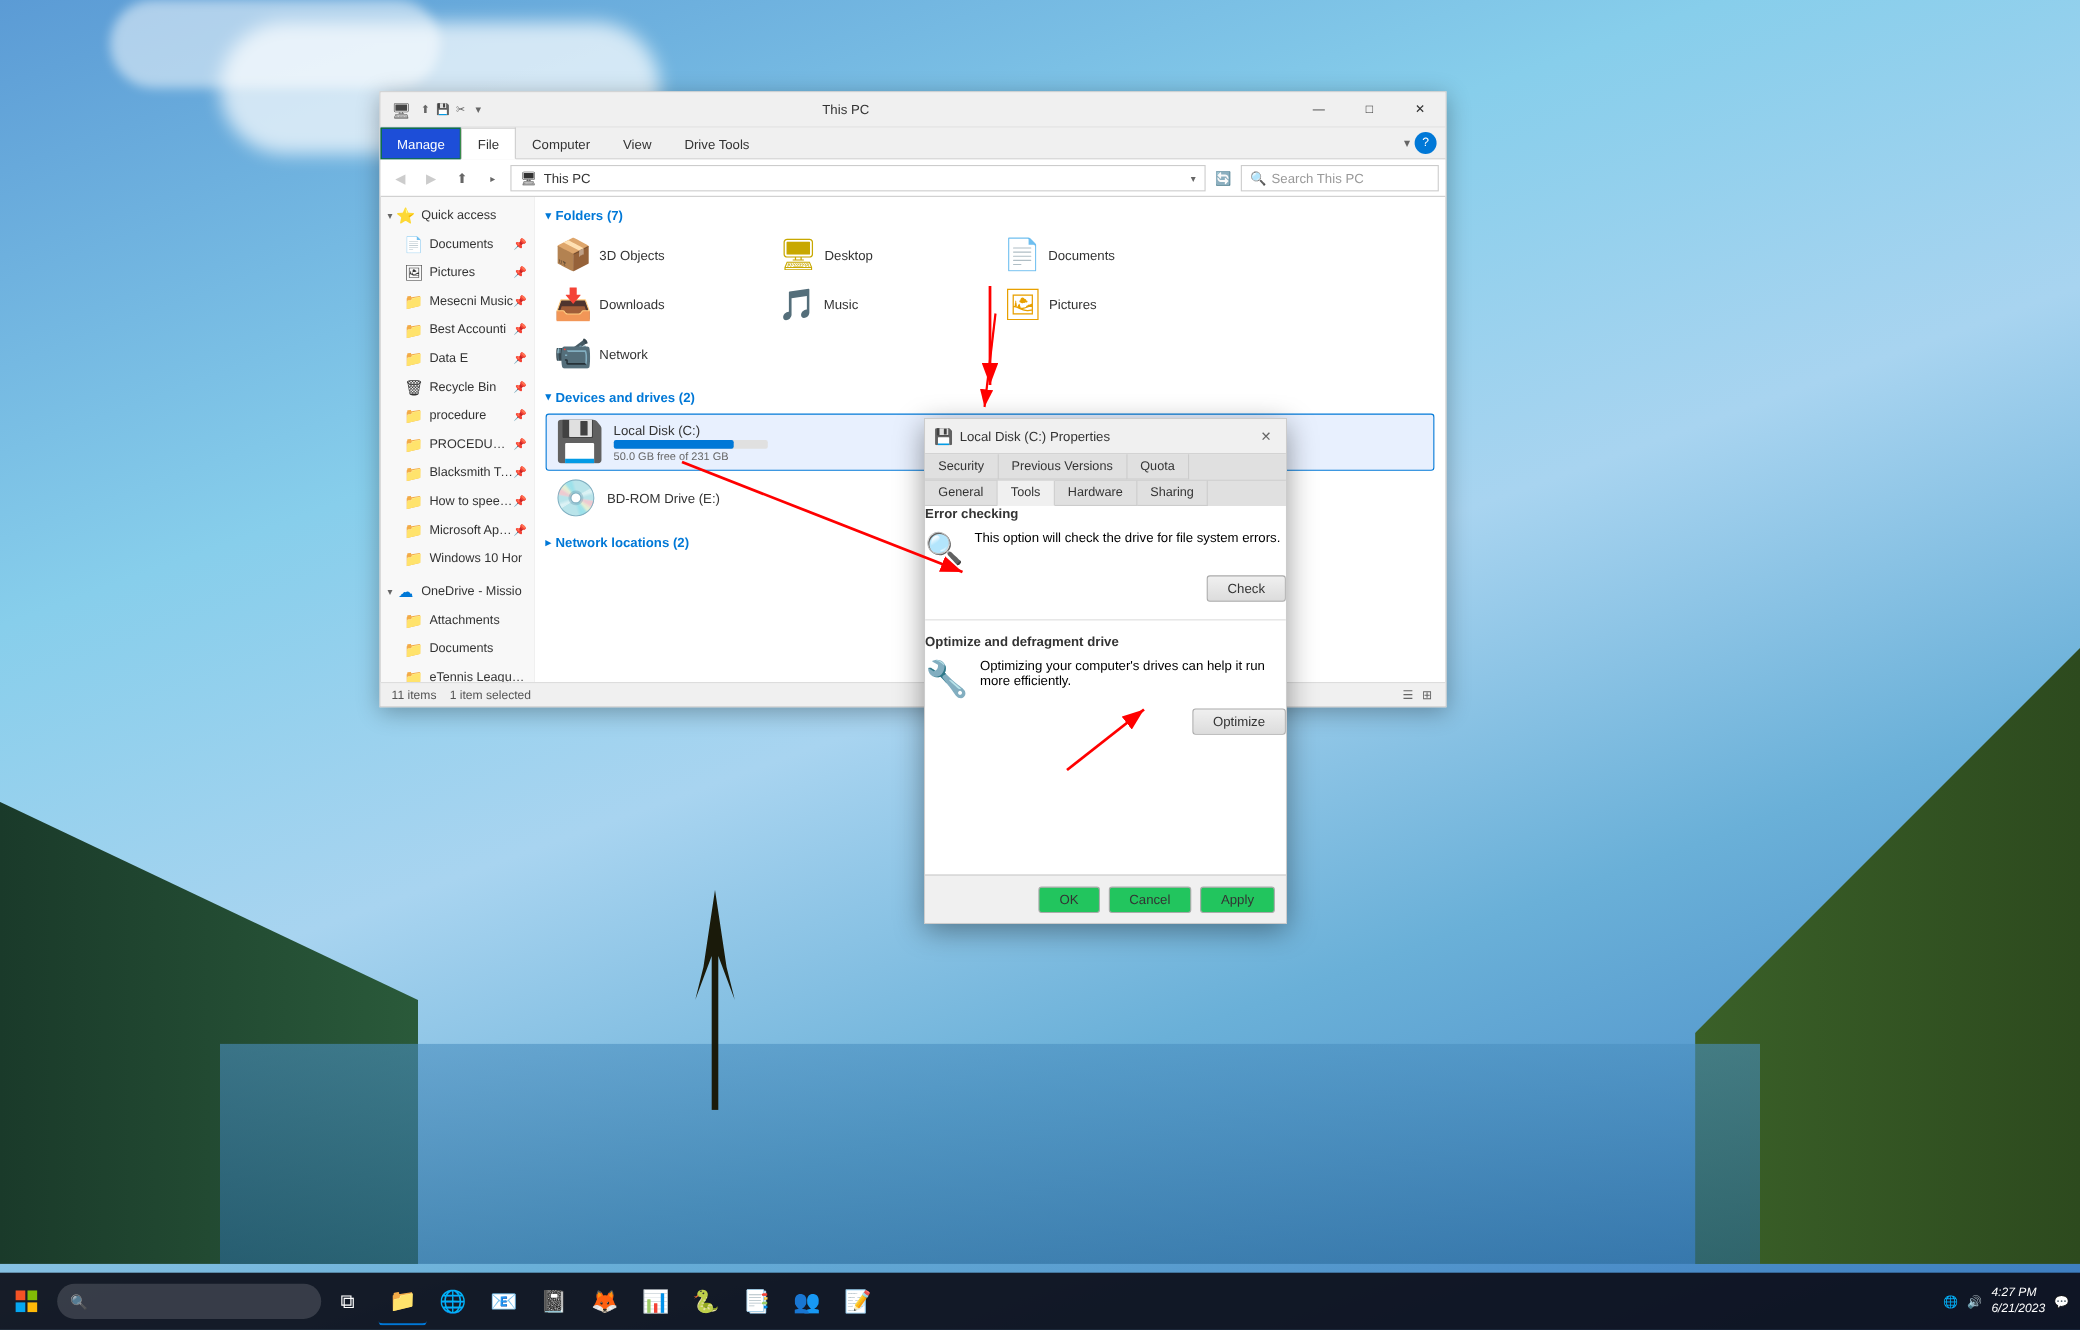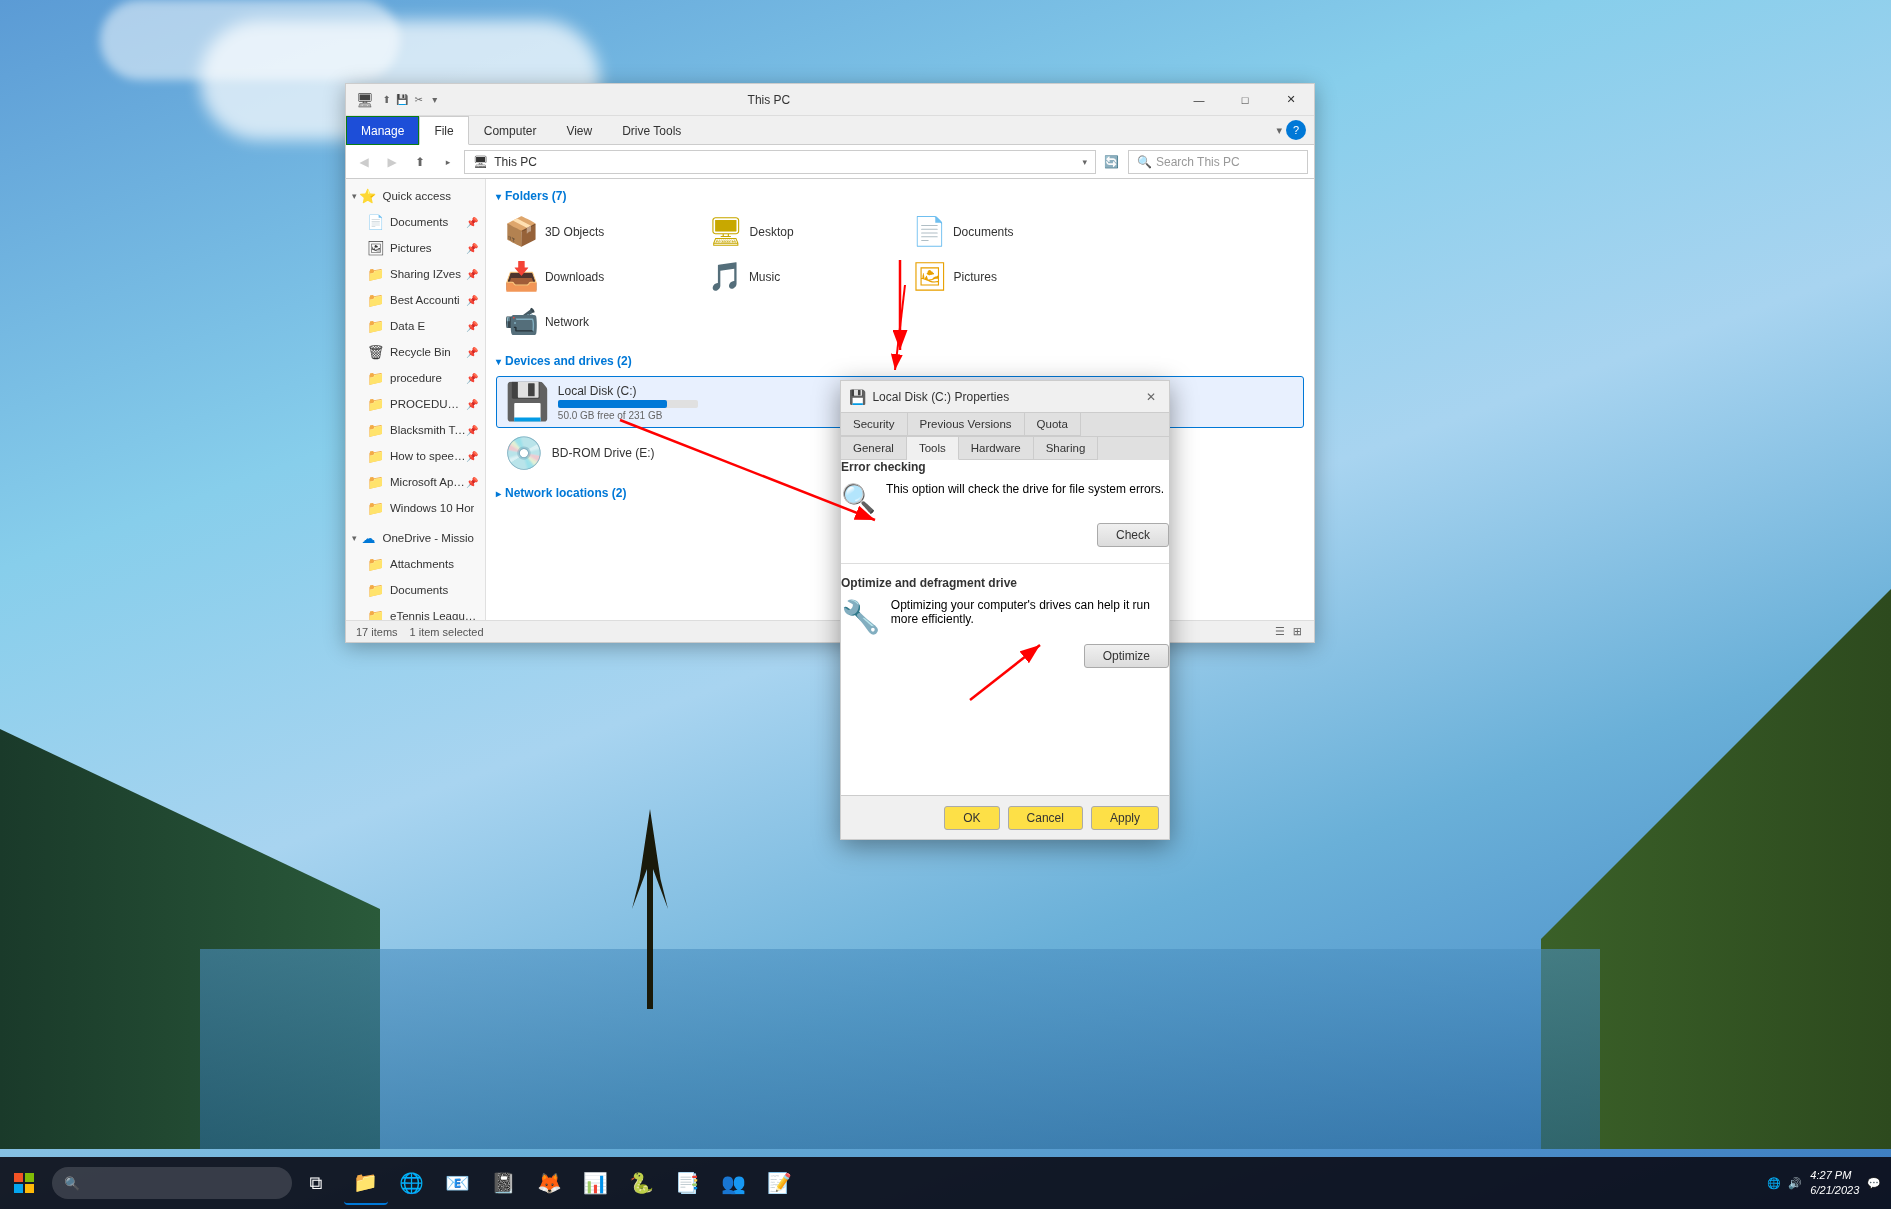--- a/index.html
+++ b/index.html
@@ -480,21 +480,21 @@
     }
     .section-icon { font-size: 28px; flex-shrink: 0; }
     .dialog-action-btn {
       display: flex;
       justify-content: flex-end;
       margin-top: 6px;
     }
     .win-btn {
       padding: 4px 18px;
       font-size: 12px;
-      background: #fde047;
+      background: #22c55e;
       border: 1px solid #aaa;
       border-radius: 3px;
       cursor: pointer;
       color: #333;
     }
     .win-btn.primary {
       background: linear-gradient(to bottom, #f0f0f0, #dcdcdc);
       border-color: #aaa;
     }
     .divider {
@@ -597,21 +597,21 @@
           <span class="sidebar-item-text">Documents</span>
           <span class="pin-icon">📌</span>
         </div>
         <div class="sidebar-item" style="padding-left:20px;">
           <span class="sidebar-item-icon">🖼</span>
           <span class="sidebar-item-text">Pictures</span>
           <span class="pin-icon">📌</span>
         </div>
         <div class="sidebar-item" style="padding-left:20px;">
           <span class="sidebar-item-icon">📁</span>
-          <span class="sidebar-item-text">Sharing IZves</span>
+          <span class="sidebar-item-text">Mesecni Music</span>
           <span class="pin-icon">📌</span>
         </div>
         <div class="sidebar-item" style="padding-left:20px;">
           <span class="sidebar-item-icon">📁</span>
           <span class="sidebar-item-text">Best Accounti</span>
           <span class="pin-icon">📌</span>
         </div>
         <div class="sidebar-item" style="padding-left:20px;">
           <span class="sidebar-item-icon">📁</span>
           <span class="sidebar-item-text">Data E</span>
@@ -733,21 +733,21 @@
         </div>
 
         <div class="section-header">
           <span class="chevron">▸</span>
           <span>Network locations (2)</span>
         </div>
       </div>
     </div>
 
     <div class="status-bar">
-      <span>17 items</span>
+      <span>11 items</span>
       <span style="margin-left:12px;">1 item selected</span>
       <div class="status-right">
         <span class="view-btn">☰</span>
         <span class="view-btn">⊞</span>
       </div>
     </div>
   </div>
 
   <div class="properties-dialog">
 

